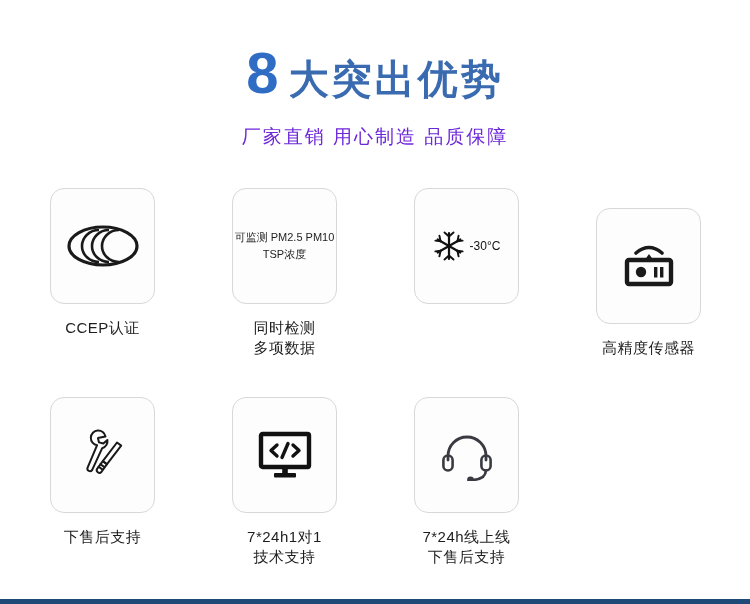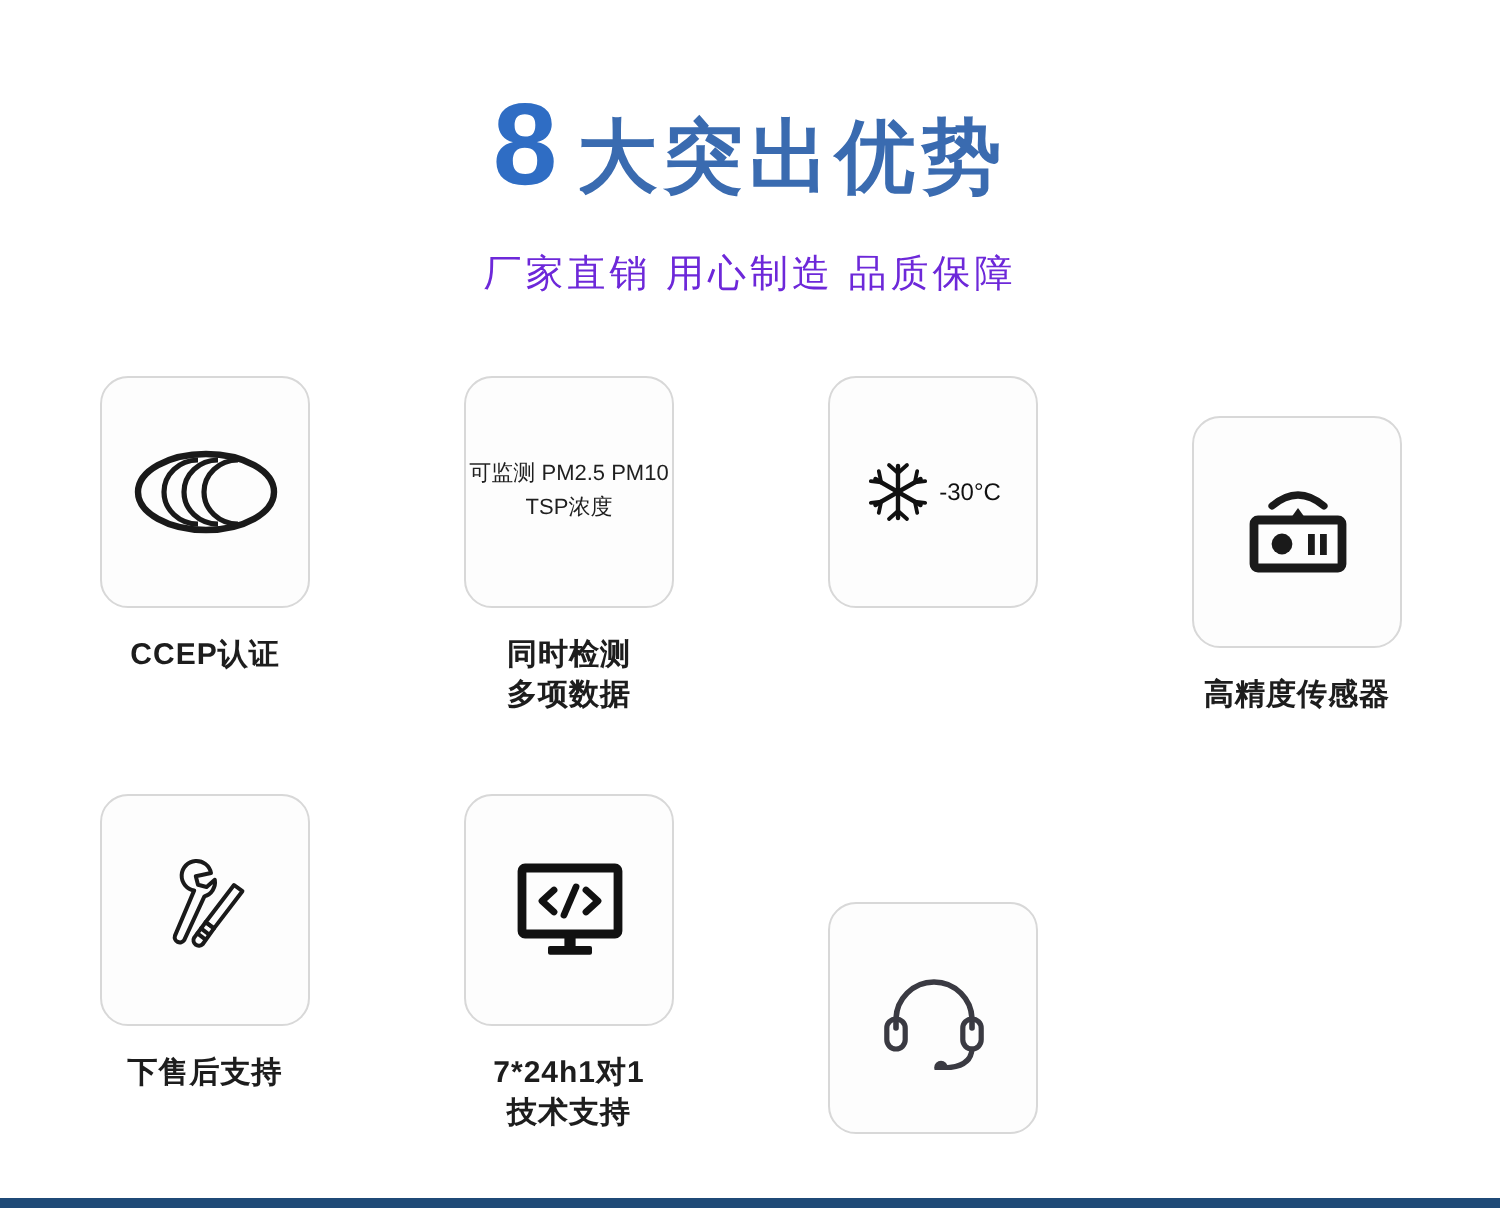--- a/index.html
+++ b/index.html
@@ -103,21 +103,20 @@
 
   .caption {
     margin-top: 14px;
     text-align: center;
     font-size: 15px;
     line-height: 1.35;
     color: #1d1d1d;
     letter-spacing: 0.5px;
     white-space: pre-line;
     width: 160px;
-    font-weight: bold;
   }
 
   .temp-wrap {
     display: flex;
     flex-direction: column;
     gap: 6px;
     align-items: flex-start;
     justify-content: center;
   }
   .temp-row {
@@ -266,19 +265,21 @@
       <div class="cell">
         <div class="card">
           <svg width="60" height="52" viewBox="0 0 60 52">
             <path d="M11 31 v-4 a19 19 0 0 1 38 0 v4" fill="none" stroke="#3a3a42" stroke-width="2.8" stroke-linecap="round"></path>
             <rect x="6.4" y="26.5" width="9.2" height="15" rx="4.6" fill="none" stroke="#3a3a42" stroke-width="2.6"></rect>
             <rect x="44.4" y="26.5" width="9.2" height="15" rx="4.6" fill="none" stroke="#3a3a42" stroke-width="2.6"></rect>
             <path d="M49 41.5 q-0.5 9 -14 9.5" fill="none" stroke="#3a3a42" stroke-width="2.6" stroke-linecap="round"></path>
             <circle cx="33.5" cy="50.8" r="3.4" fill="#3a3a42"></circle>
           </svg>
         </div>
+        <div class="caption">7*24h线上线
+下售后支持</div>
       </div>
 
     </div>
   </div>
 
   <div class="bottom-bar"></div>
 </div>
 
 </body></html>

